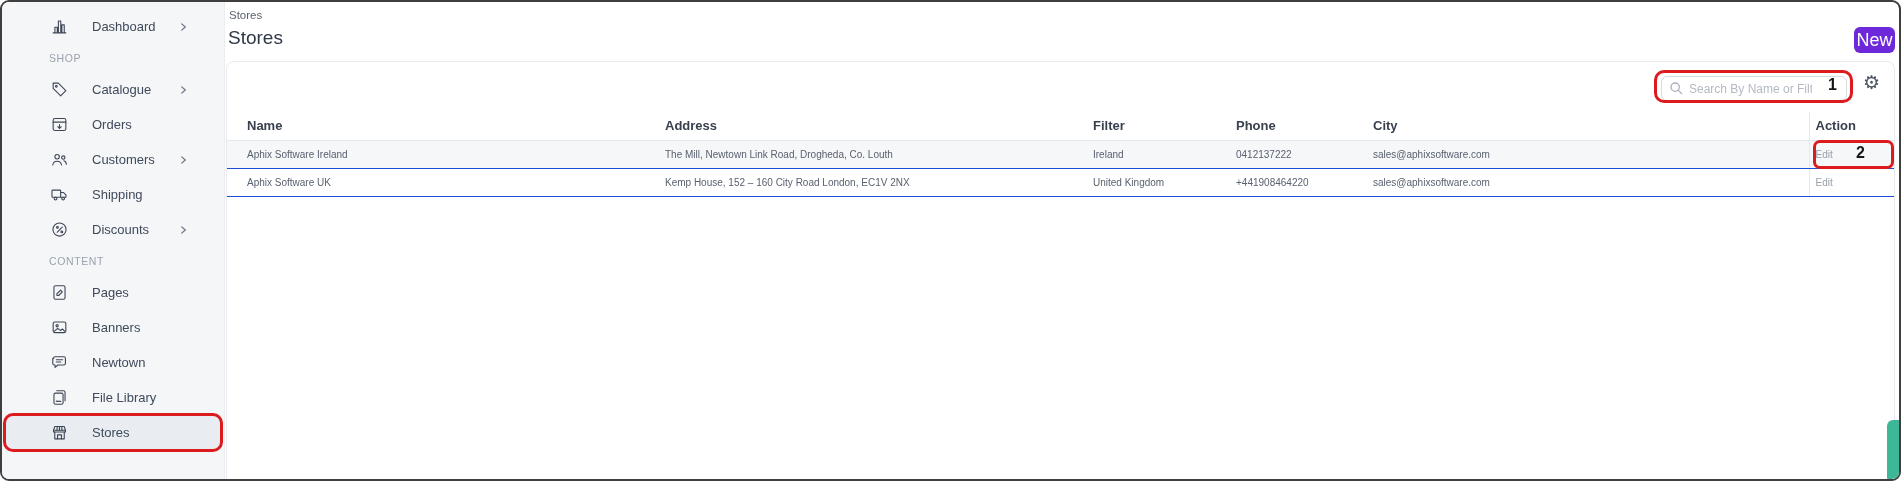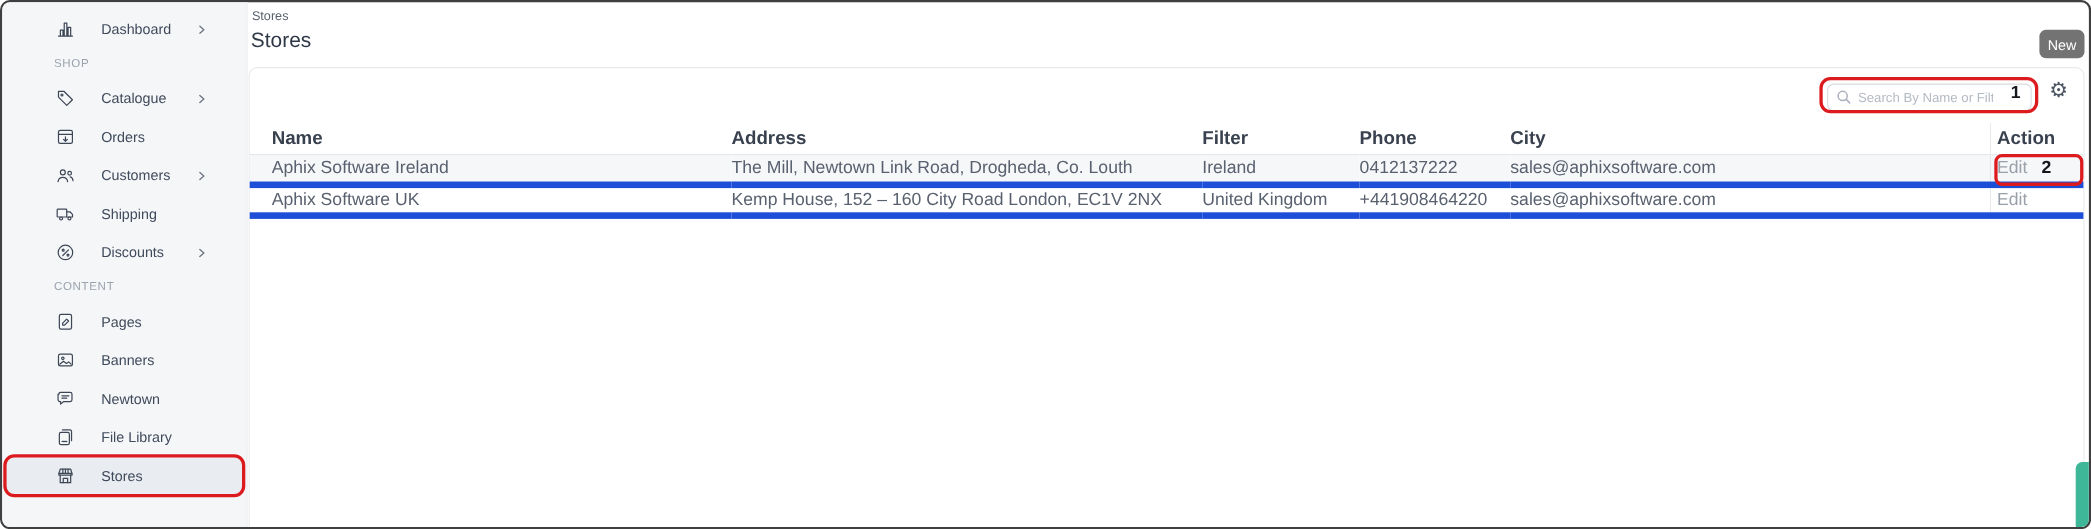--- a/index.html
+++ b/index.html
@@ -18,22 +18,22 @@
   .nav-item.active::before { content:""; position:absolute; left:4px; right:4px; top:1px; bottom:1px;
              background:#e9ecf1; border-radius:7px; }
   .nav-item.annotated::after { content:""; position:absolute; left:1px; right:1px; top:-2px; bottom:-2px;
              border:3px solid #dc1b1f; border-radius:10px; pointer-events:none; }
   .nav-section { height:28px; display:flex; align-items:center; padding-left:47px;
              font-size:10.5px; letter-spacing:.6px; color:#9aa2ae; }
 
   
   .breadcrumb { position:absolute; left:227px; top:7px; font-size:11.5px; color:#5a636f; cursor:pointer; }
   .page-title { position:absolute; left:226px; top:25px; font-size:19px; color:#2e3847; font-weight:500; }
-  .new-btn { position:absolute; left:1852px; top:25px; width:41px; height:26px; background:#737373;
-             border:none; border-radius:6px; color:#fff; font-size:13px;
+  .new-btn { position:absolute; left:1852px; top:25px; width:41px; height:26px; background:#6d28d9;
+             border:none; border-radius:6px; color:#fff; font-size:18px;
              display:flex; align-items:center; justify-content:center; cursor:pointer; }
 
   
   .card { position:absolute; left:224px; top:59px; width:1669px; height:440px; background:#fff;
           border:1px solid #e8eaed; border-radius:8px; }
   .search-box { position:absolute; left:1434px; top:14px; width:186px; height:25px; }
   .search-input { width:100%; height:100%; border:1px solid #d8dbe0; border-radius:6px;
           padding:0 34px 0 27px; font-size:12px; color:#333; background:#fff; outline:none; }
   .search-input::placeholder { color:#b4bac3; }
   .search-icon { position:absolute; left:8px; top:5px; color:#a9afb9; display:flex; }
@@ -44,23 +44,23 @@
   .ring { position:absolute; border:3px solid #dc1b1f; border-radius:10px; pointer-events:none; }
   .ring-search { left:1427px; top:8px; width:199px; height:33px; }
   .ring-edit { left:1586px; top:78px; width:81px; height:29px; border-radius:7px; }
   .anno-num { position:absolute; font-weight:700; font-size:16px; color:#14171c; pointer-events:none; }
   .anno-1 { left:1601px; top:14px; }
   .anno-2 { left:1629px; top:82px; }
 
   
   .table-wrap { position:absolute; left:0; top:50px; width:100%; }
   table { width:100%; border-collapse:collapse; table-layout:fixed; }
-  th { height:28px; text-align:left; font-size:17px; font-weight:600; color:#39414f;
+  th { height:28px; text-align:left; font-size:13px; font-weight:600; color:#39414f;
        border-bottom:1px solid #e4e7eb; padding:0; white-space:nowrap; }
-  td { height:28px; font-size:16px; color:#59616f; padding:0; border-bottom:6px solid #1d4ed8;
+  td { height:28px; font-size:10px; color:#59616f; padding:0; border-bottom:1px solid #1d4ed8;
        white-space:nowrap; overflow:hidden; }
   th:first-child, td:first-child { padding-left:20px; }
   th.action-col, td.action-col { padding-left:6px; border-left:1px solid #e7e9ec; }
   tr.striped td { background:#f6f7f9; }
   .edit-link { color:#99a0aa; cursor:pointer; }
 
   
   .scroll-thumb { position:absolute; left:1885px; top:418px; width:12px; height:63px;
                   background:#3db798; border-radius:6px 0 0 6px; }
 </style>

